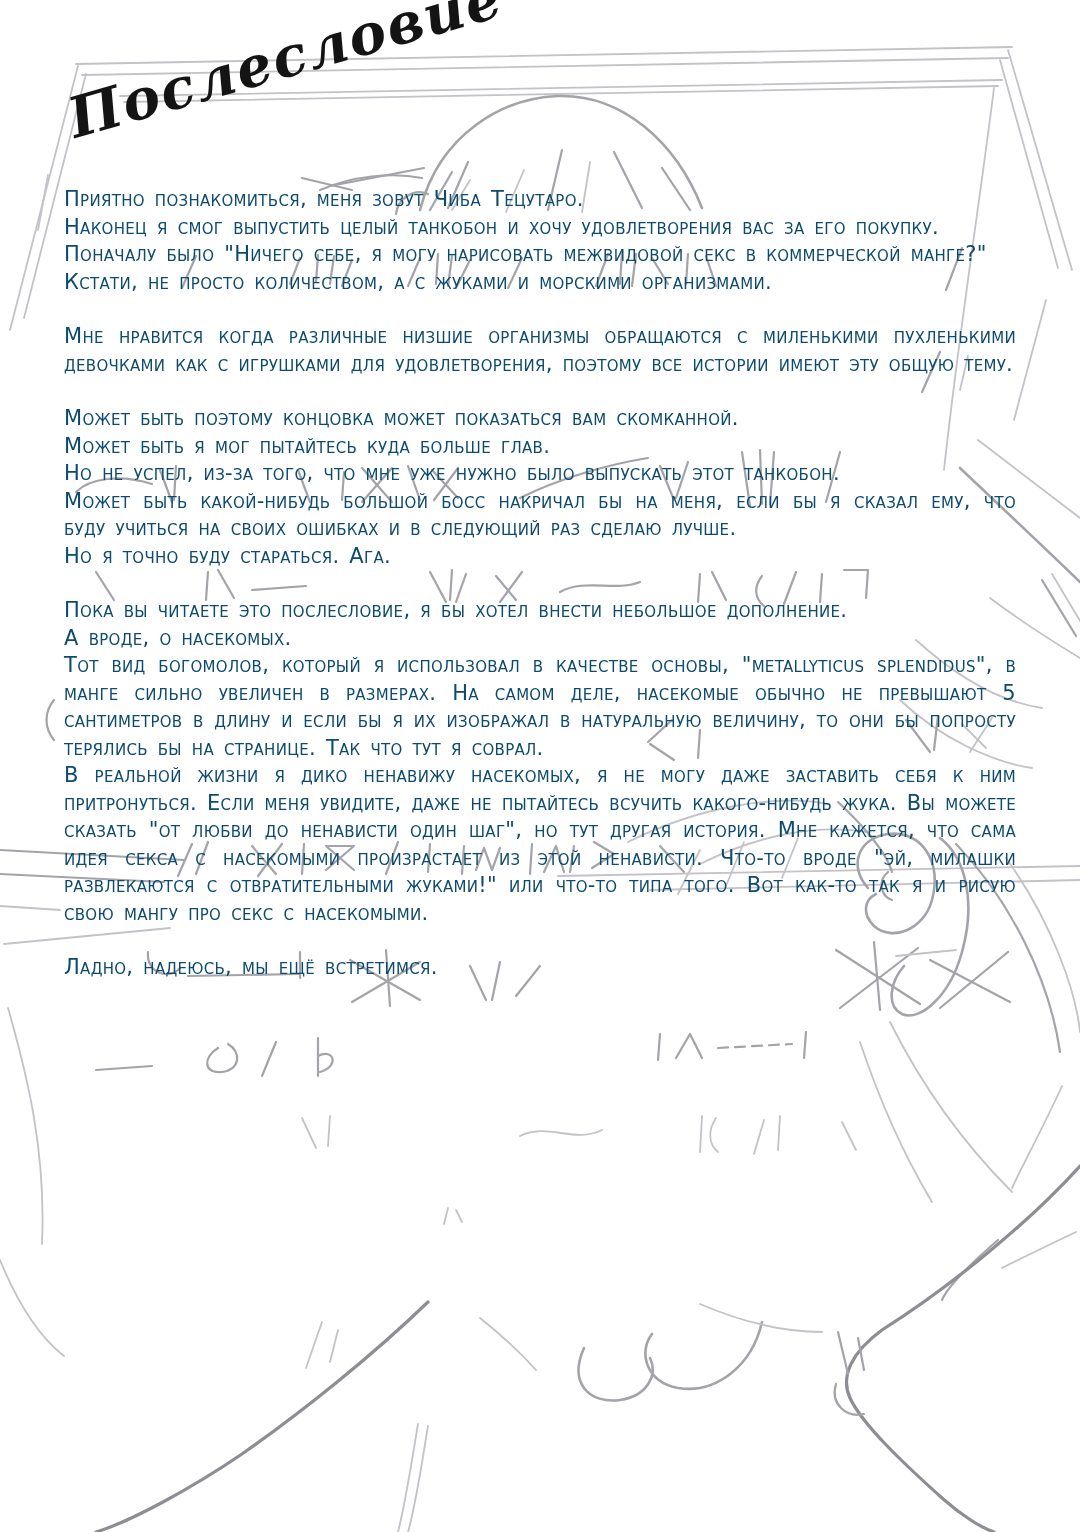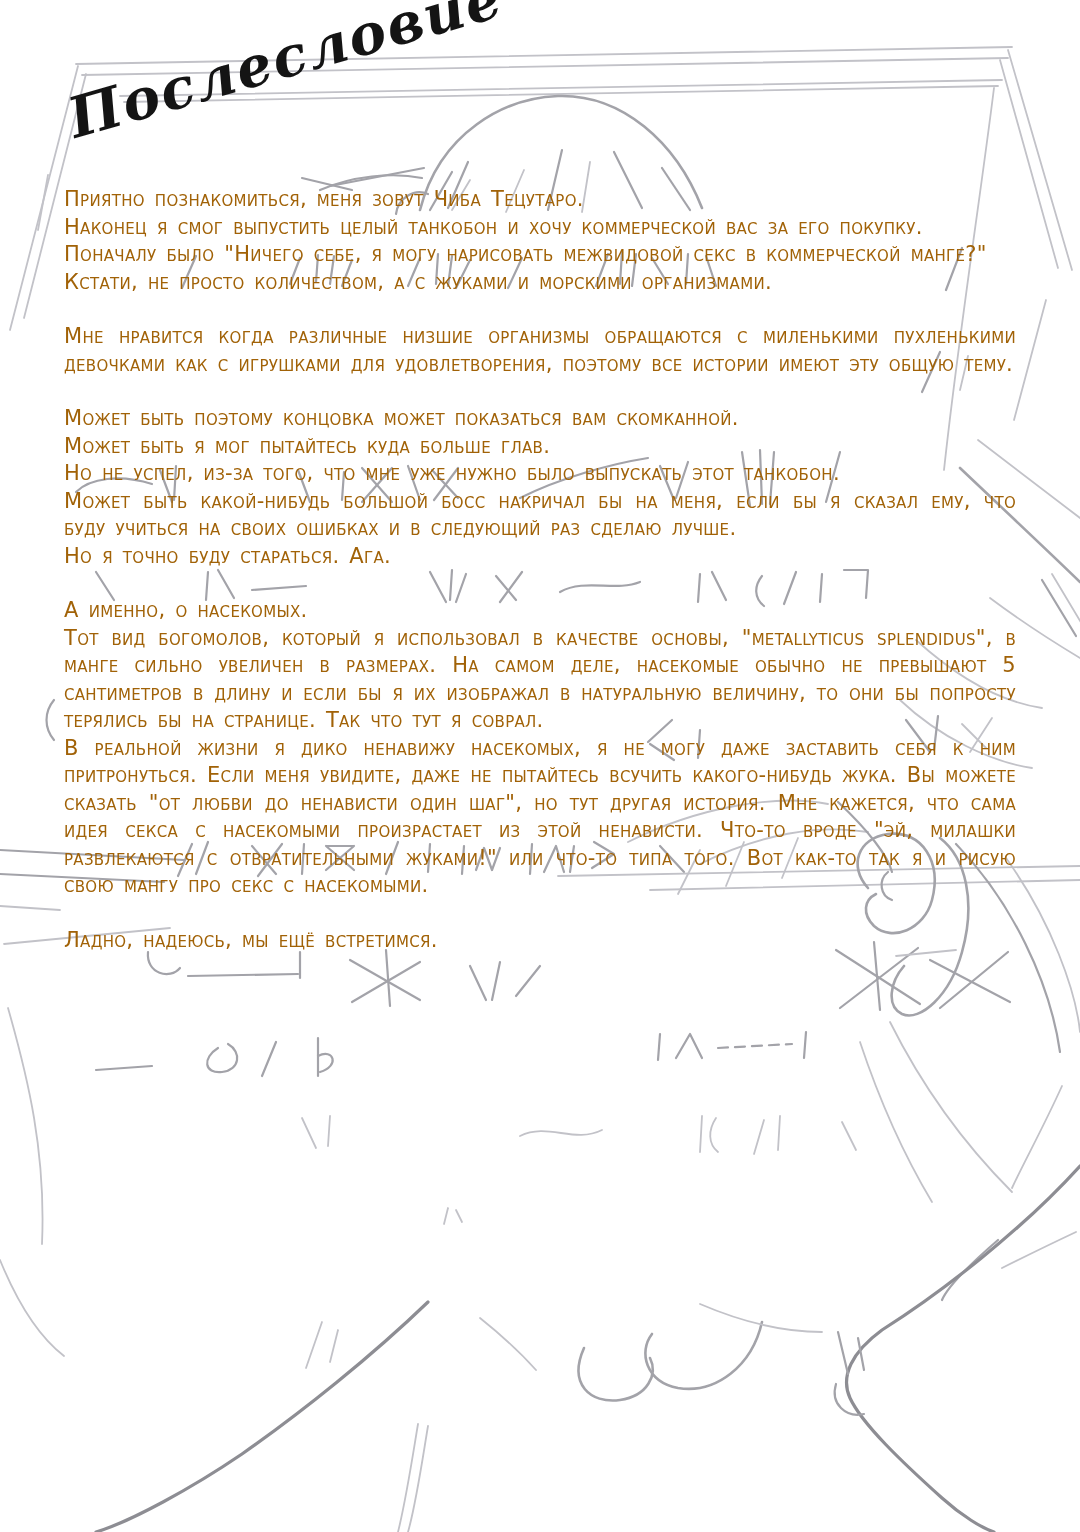--- a/index.html
+++ b/index.html
@@ -16,21 +16,21 @@
   svg.sketch .h{stroke:#a3a3a9;stroke-width:2.6;}
   svg.sketch .d{stroke:#8d8d93;stroke-width:3.2;}
   .title{
     position:absolute;left:62px;top:92px;margin:0;
     font-family:"DejaVu Serif",serif;font-style:italic;font-weight:bold;
     font-size:56px;line-height:1;color:#141414;letter-spacing:2px;
     transform:rotate(-16deg);transform-origin:left top;white-space:nowrap;
   }
   .text{
     position:absolute;left:64px;top:186px;width:952px;
-    color:#a16207;font-size:21px;line-height:27.5px;
+    color:#0c4a6e;font-size:21px;line-height:27.5px;
     font-variant:small-caps;font-variant-caps:small-caps;
     letter-spacing:0.3px;word-spacing:3px;
     text-align:justify;
   }
   .text p{margin:0;}
   .sec{margin:0 0 27px 0;}
   .sec:last-child{margin-bottom:12px;}
 </style>
 </head>
 <body>
@@ -232,36 +232,37 @@
     <path class="f" d="M322,1322 L306,1368"></path>
     <path class="f" d="M338,1330 L330,1362"></path>
     <path class="f" d="M480,1318 C500,1334 520,1352 536,1370"></path>
   </svg>
 
   <h1 class="title">Послесловие</h1>
 
   <main class="text">
     <section class="sec">
       <p>Приятно познакомиться, меня зовут Чиба Тецутаро.</p>
-      <p>Наконец я смог выпустить целый танкобон и хочу коммерческой вас за его покупку.</p>
+      <p>Наконец я смог выпустить целый танкобон и хочу удовлетворения вас за его покупку.</p>
       <p>Поначалу было "Ничего себе, я могу нарисовать межвидовой секс в коммерческой манге?"</p>
       <p>Кстати, не просто количеством, а с жуками и морскими организмами.</p>
     </section>
     <section class="sec">
       <p>Мне нравится когда различные низшие организмы обращаются с миленькими пухленькими девочками как с игрушками для удовлетворения, поэтому все истории имеют эту общую тему.</p>
     </section>
     <section class="sec">
       <p>Может быть поэтому концовка может показаться вам скомканной.</p>
       <p>Может быть я мог пытайтесь куда больше глав.</p>
       <p>Но не успел, из-за того, что мне уже нужно было выпускать этот танкобон.</p>
       <p>Может быть какой-нибудь большой босс накричал бы на меня, если бы я сказал ему, что буду учиться на своих ошибках и в следующий раз сделаю лучше.</p>
       <p>Но я точно буду стараться. Ага.</p>
     </section>
     <section class="sec">
-      <p>А именно, о насекомых.</p>
+      <p>Пока вы читаете это послесловие, я бы хотел внести небольшое дополнение.</p>
+      <p>А вроде, о насекомых.</p>
       <p>Тот вид богомолов, который я использовал в качестве основы, "metallyticus splendidus", в манге сильно увеличен в размерах. На самом деле, насекомые обычно не превышают 5 сантиметров в длину и если бы я их изображал в натуральную величину, то они бы попросту терялись бы на странице. Так что тут я соврал.</p>
       <p>В реальной жизни я дико ненавижу насекомых, я не могу даже заставить себя к ним притронуться. Если меня увидите, даже не пытайтесь всучить какого-нибудь жука. Вы можете сказать "от любви до ненависти один шаг", но тут другая история. Мне кажется, что сама идея секса с насекомыми произрастает из этой ненависти. Что-то вроде "эй, милашки развлекаются с отвратительными жуками!" или что-то типа того. Вот как-то так я и рисую свою мангу про секс с насекомыми.</p>
     </section>
     <section class="sec">
       <p>Ладно, надеюсь, мы ещё встретимся.</p>
     </section>
   </main>
 
 </div>
 

